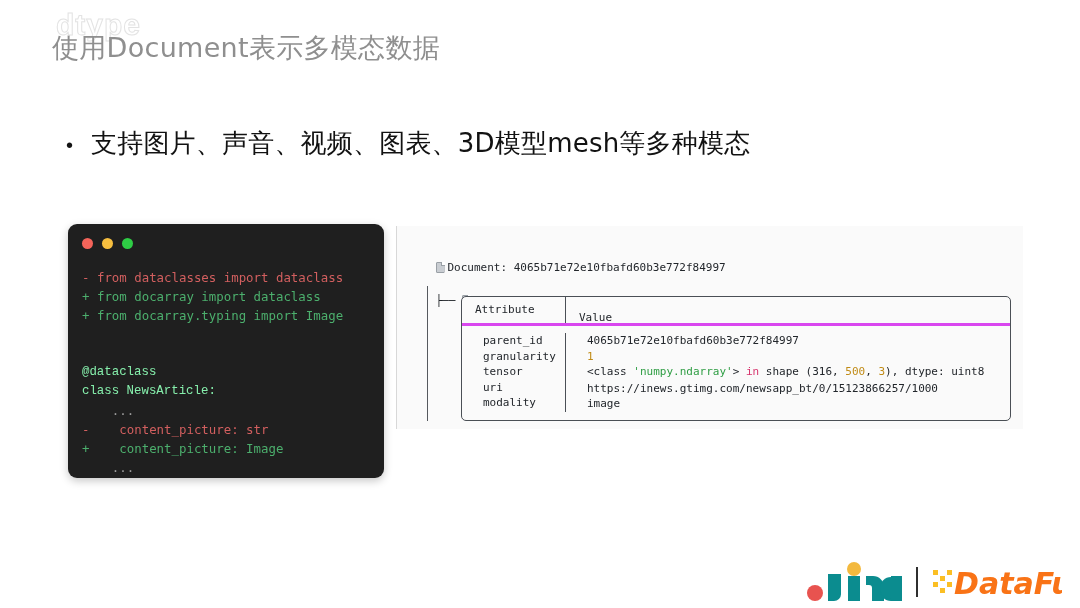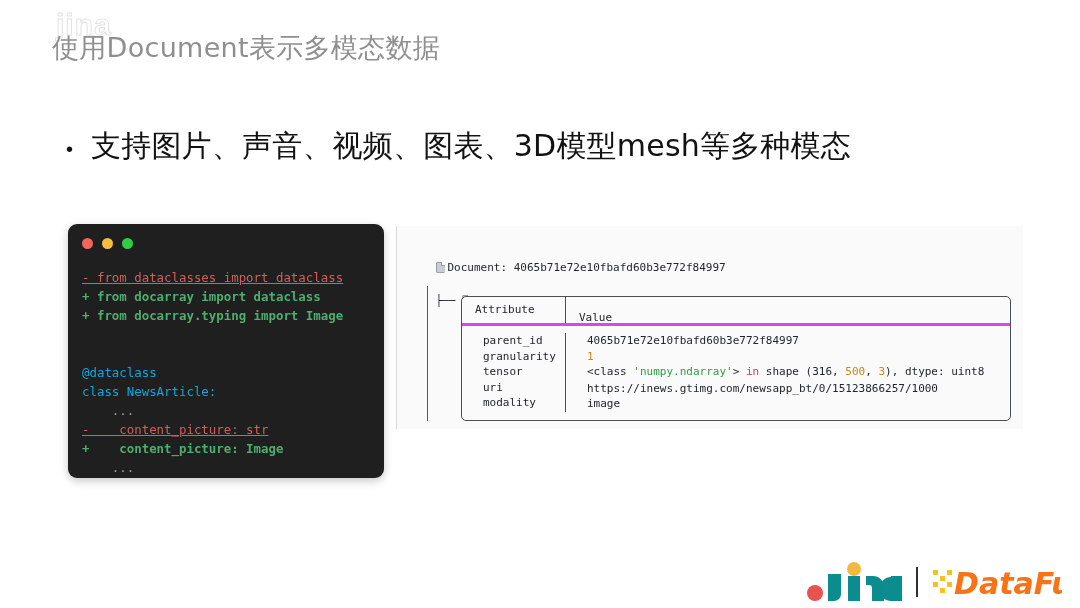--- a/index.html
+++ b/index.html
@@ -52,21 +52,21 @@
     align-items: baseline;
     white-space: nowrap;
   }
   .bullet-dot {
     font-size: 20px;
     color: #141414;
     line-height: 1;
     margin-right: 18px;
   }
   .bullet-text {
-    font-size: 30px;
+    font-size: 26px;
     color: #121212;
     font-family: "DejaVu Sans", "Liberation Sans", sans-serif;
     letter-spacing: 0.2px;
   }
 
   
   .code-card {
     position: absolute;
     left: 68px;
     top: 224px;
@@ -93,23 +93,23 @@
     position: absolute;
     top: 44px;
     left: 14px;
     right: 8px;
     font-family: "DejaVu Sans Mono", "Liberation Mono", monospace;
     font-size: 12.4px;
     line-height: 19px;
     white-space: pre;
   }
   .ln        { display: block; }
-  .ln.minus  { color: #d25f5f; text-decoration: underline; }
-  .ln.plus   { color: #4caf6d; font-weight: bold; }
-  .ln.plain  { color: #0ea5e9; }
+  .ln.minus  { color: #d25f5f; }
+  .ln.plus   { color: #4caf6d; }
+  .ln.plain  { color: #86efac; font-family: Liberation Mono, monospace; }
   .ln.dim    { color: #9b9b9b; }
   .ln.blank  { color: transparent; }
 
   
   .panel {
     position: absolute;
     left: 396px;
     top: 226px;
     width: 626px;
     height: 203px;
@@ -232,21 +232,21 @@
   .logo-divider {
     width: 2px;
     height: 30px;
     background: #2f2f2f;
   }
   .datafun-logo { display: block; }
 </style>
 </head>
 <body>
 
-<div class="watermark">jina</div>
+<div class="watermark">dtype</div>
 
 <div class="slide-title">使用Document表示多模态数据</div>
 
 <div class="bullet-row">
   <span class="bullet-dot">•</span>
   <span class="bullet-text">支持图片、声音、视频、图表、3D模型mesh等多种模态</span>
 </div>
 
 <div class="code-card">
   <div class="dots">

